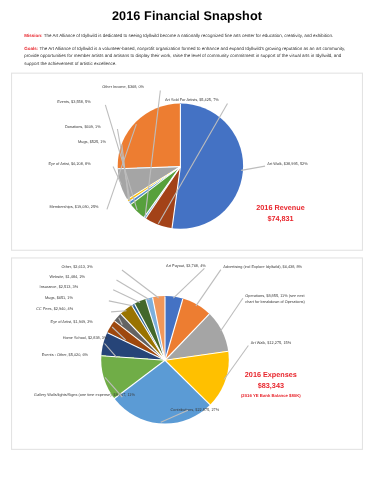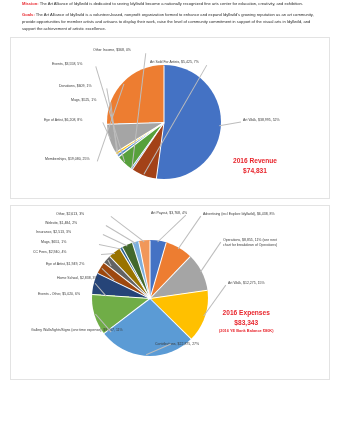--- a/index.html
+++ b/index.html
@@ -38,20 +38,21 @@
     position:absolute;text-align:center;color:#e8262d;font-weight:bold;
     font-size:6.6px;line-height:1.5;
   }
   .total .sub{display:block;font-size:3.9px;}
 </style>
 </head>
 <body>
 
 <div class="page">
 
+  <div class="doc-title">2016 Financial Snapshot</div>
 
   <p class="para">
     <span class="lead">Mission:</span>
     <span>The Art Alliance of Idyllwild is dedicated to seeing Idyllwild become a nationally recognized fine arts center for education, creativity, and exhibition.</span>
   </p>
 
   <p class="para">
     <span class="lead">Goals:</span>
     <span>The Art Alliance of Idyllwild is a volunteer-based, nonprofit organization formed to enhance and expand Idyllwild's growing reputation as an art community, provide opportunities for member artists and artisans to display their work, raise the level of community commitment in support of the visual arts in Idyllwild, and support the achievement of artistic excellence.</span>
   </p>

